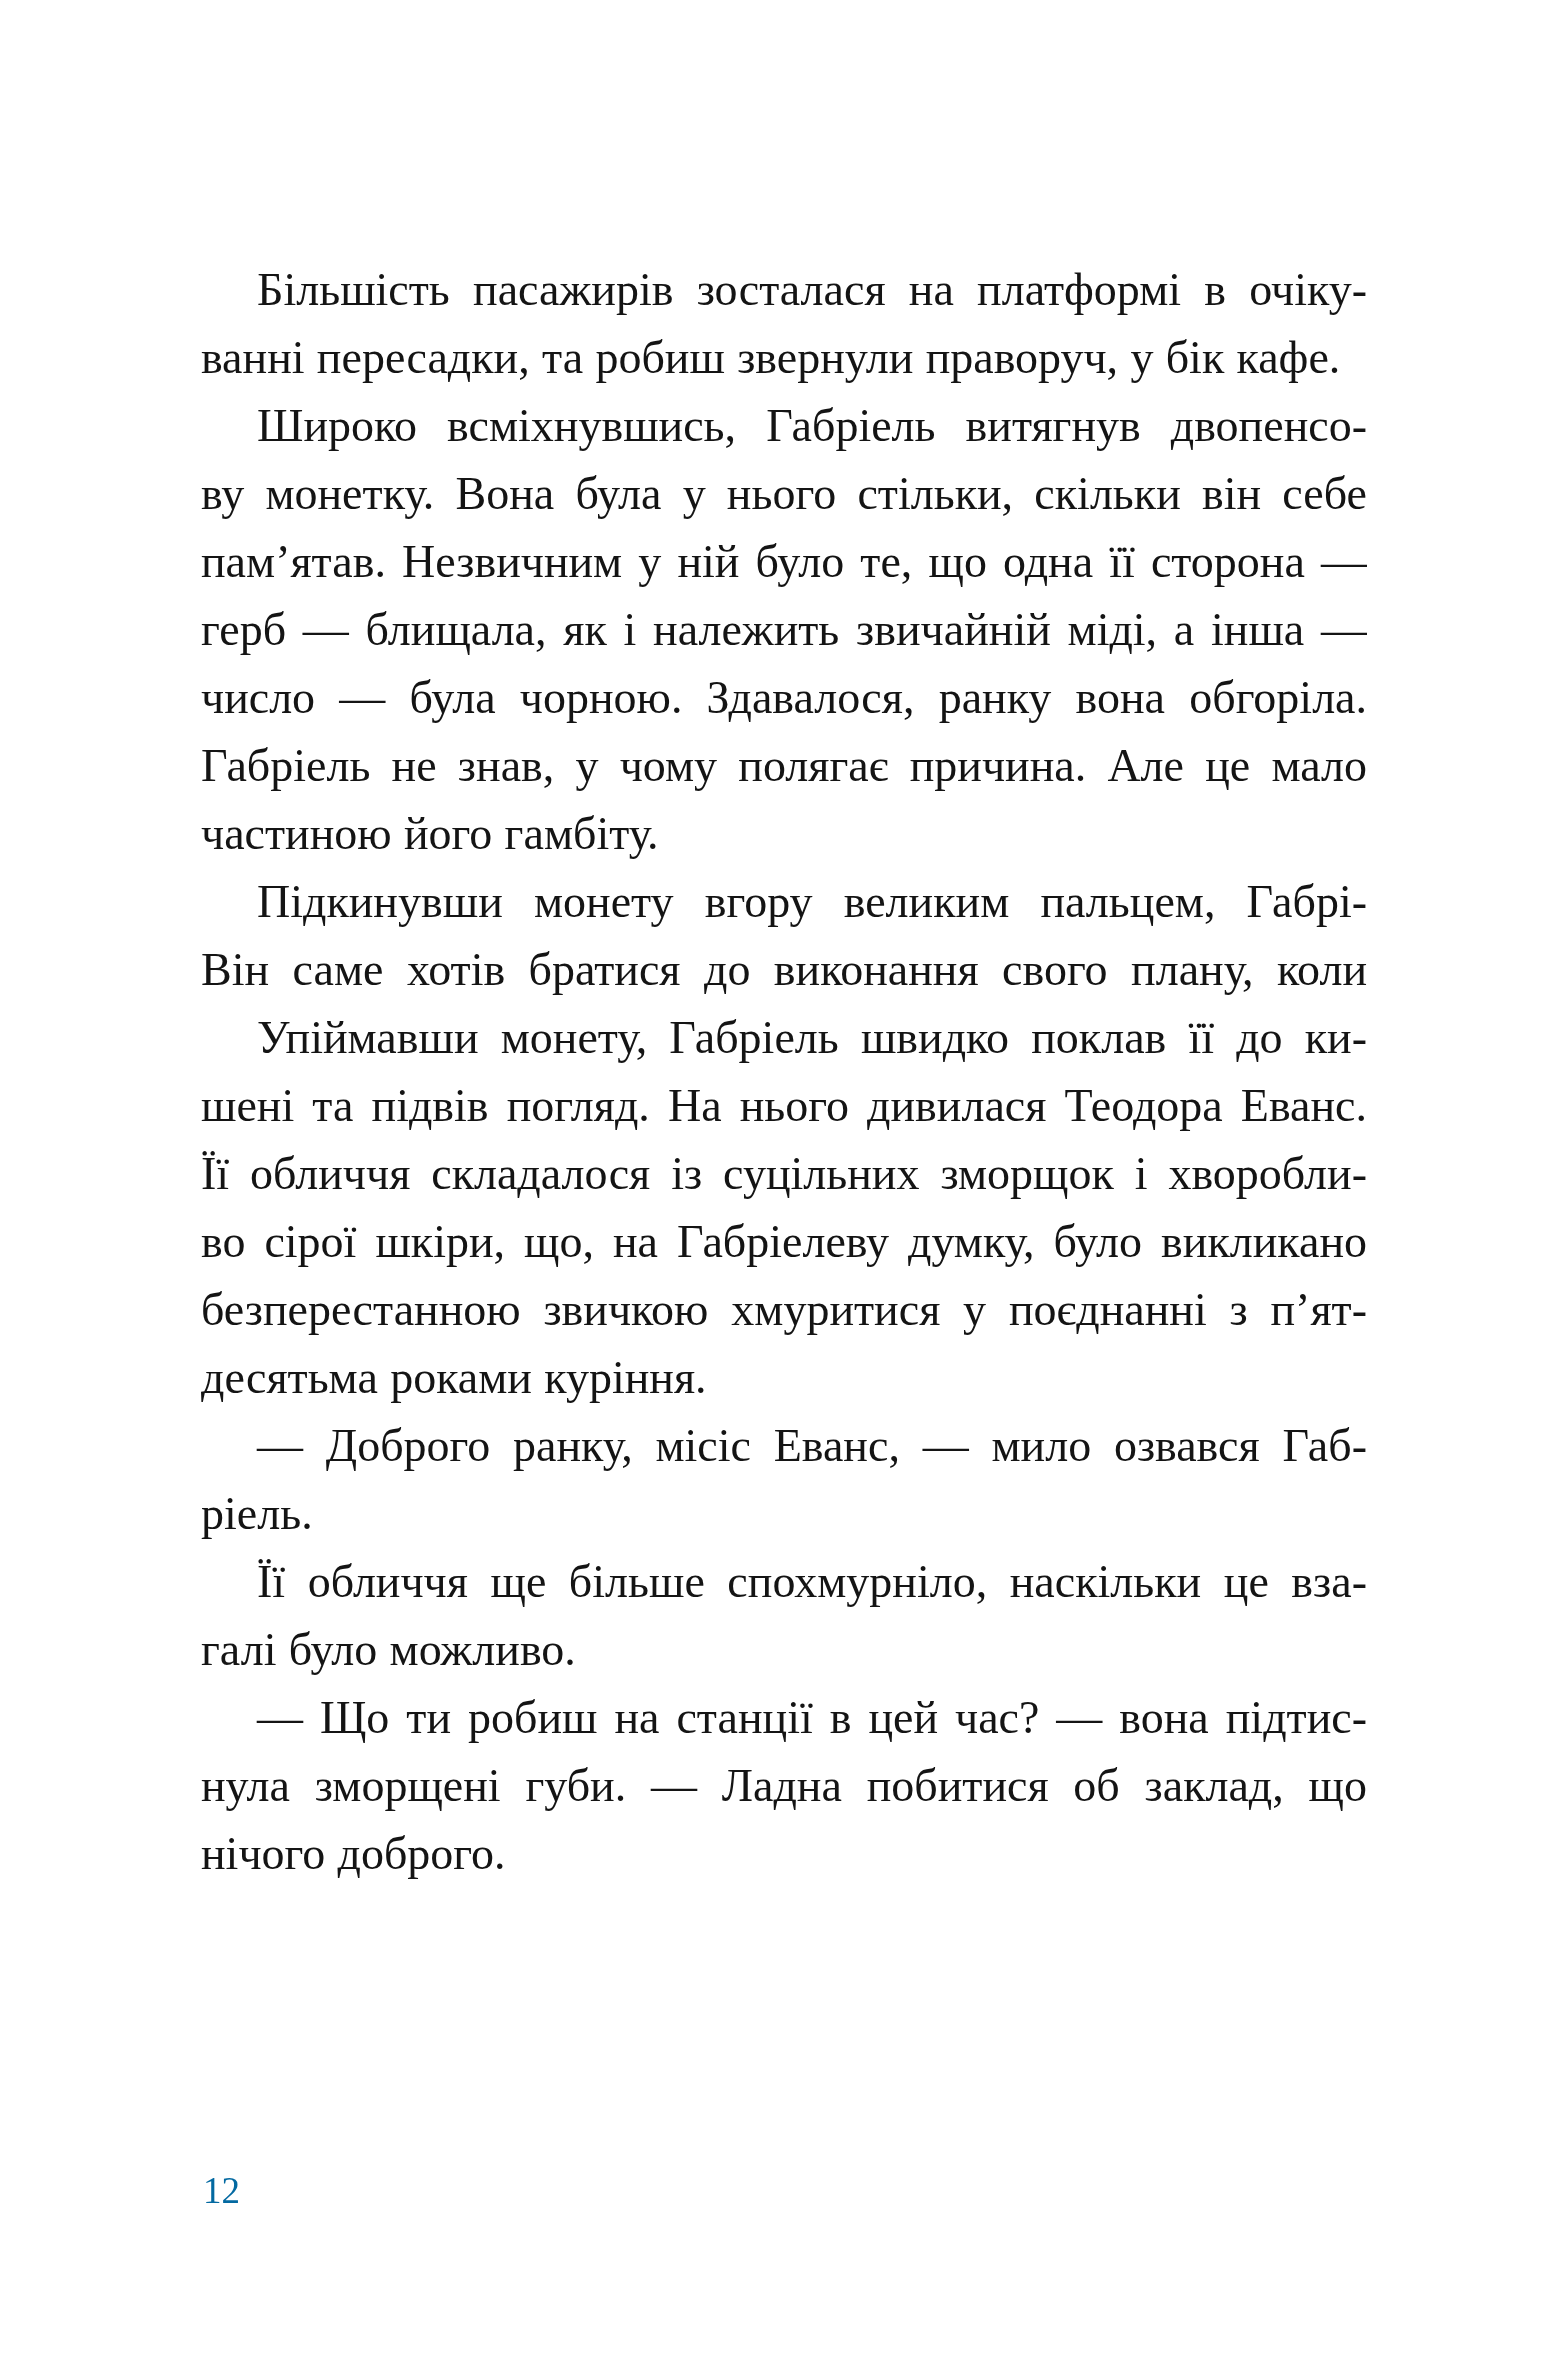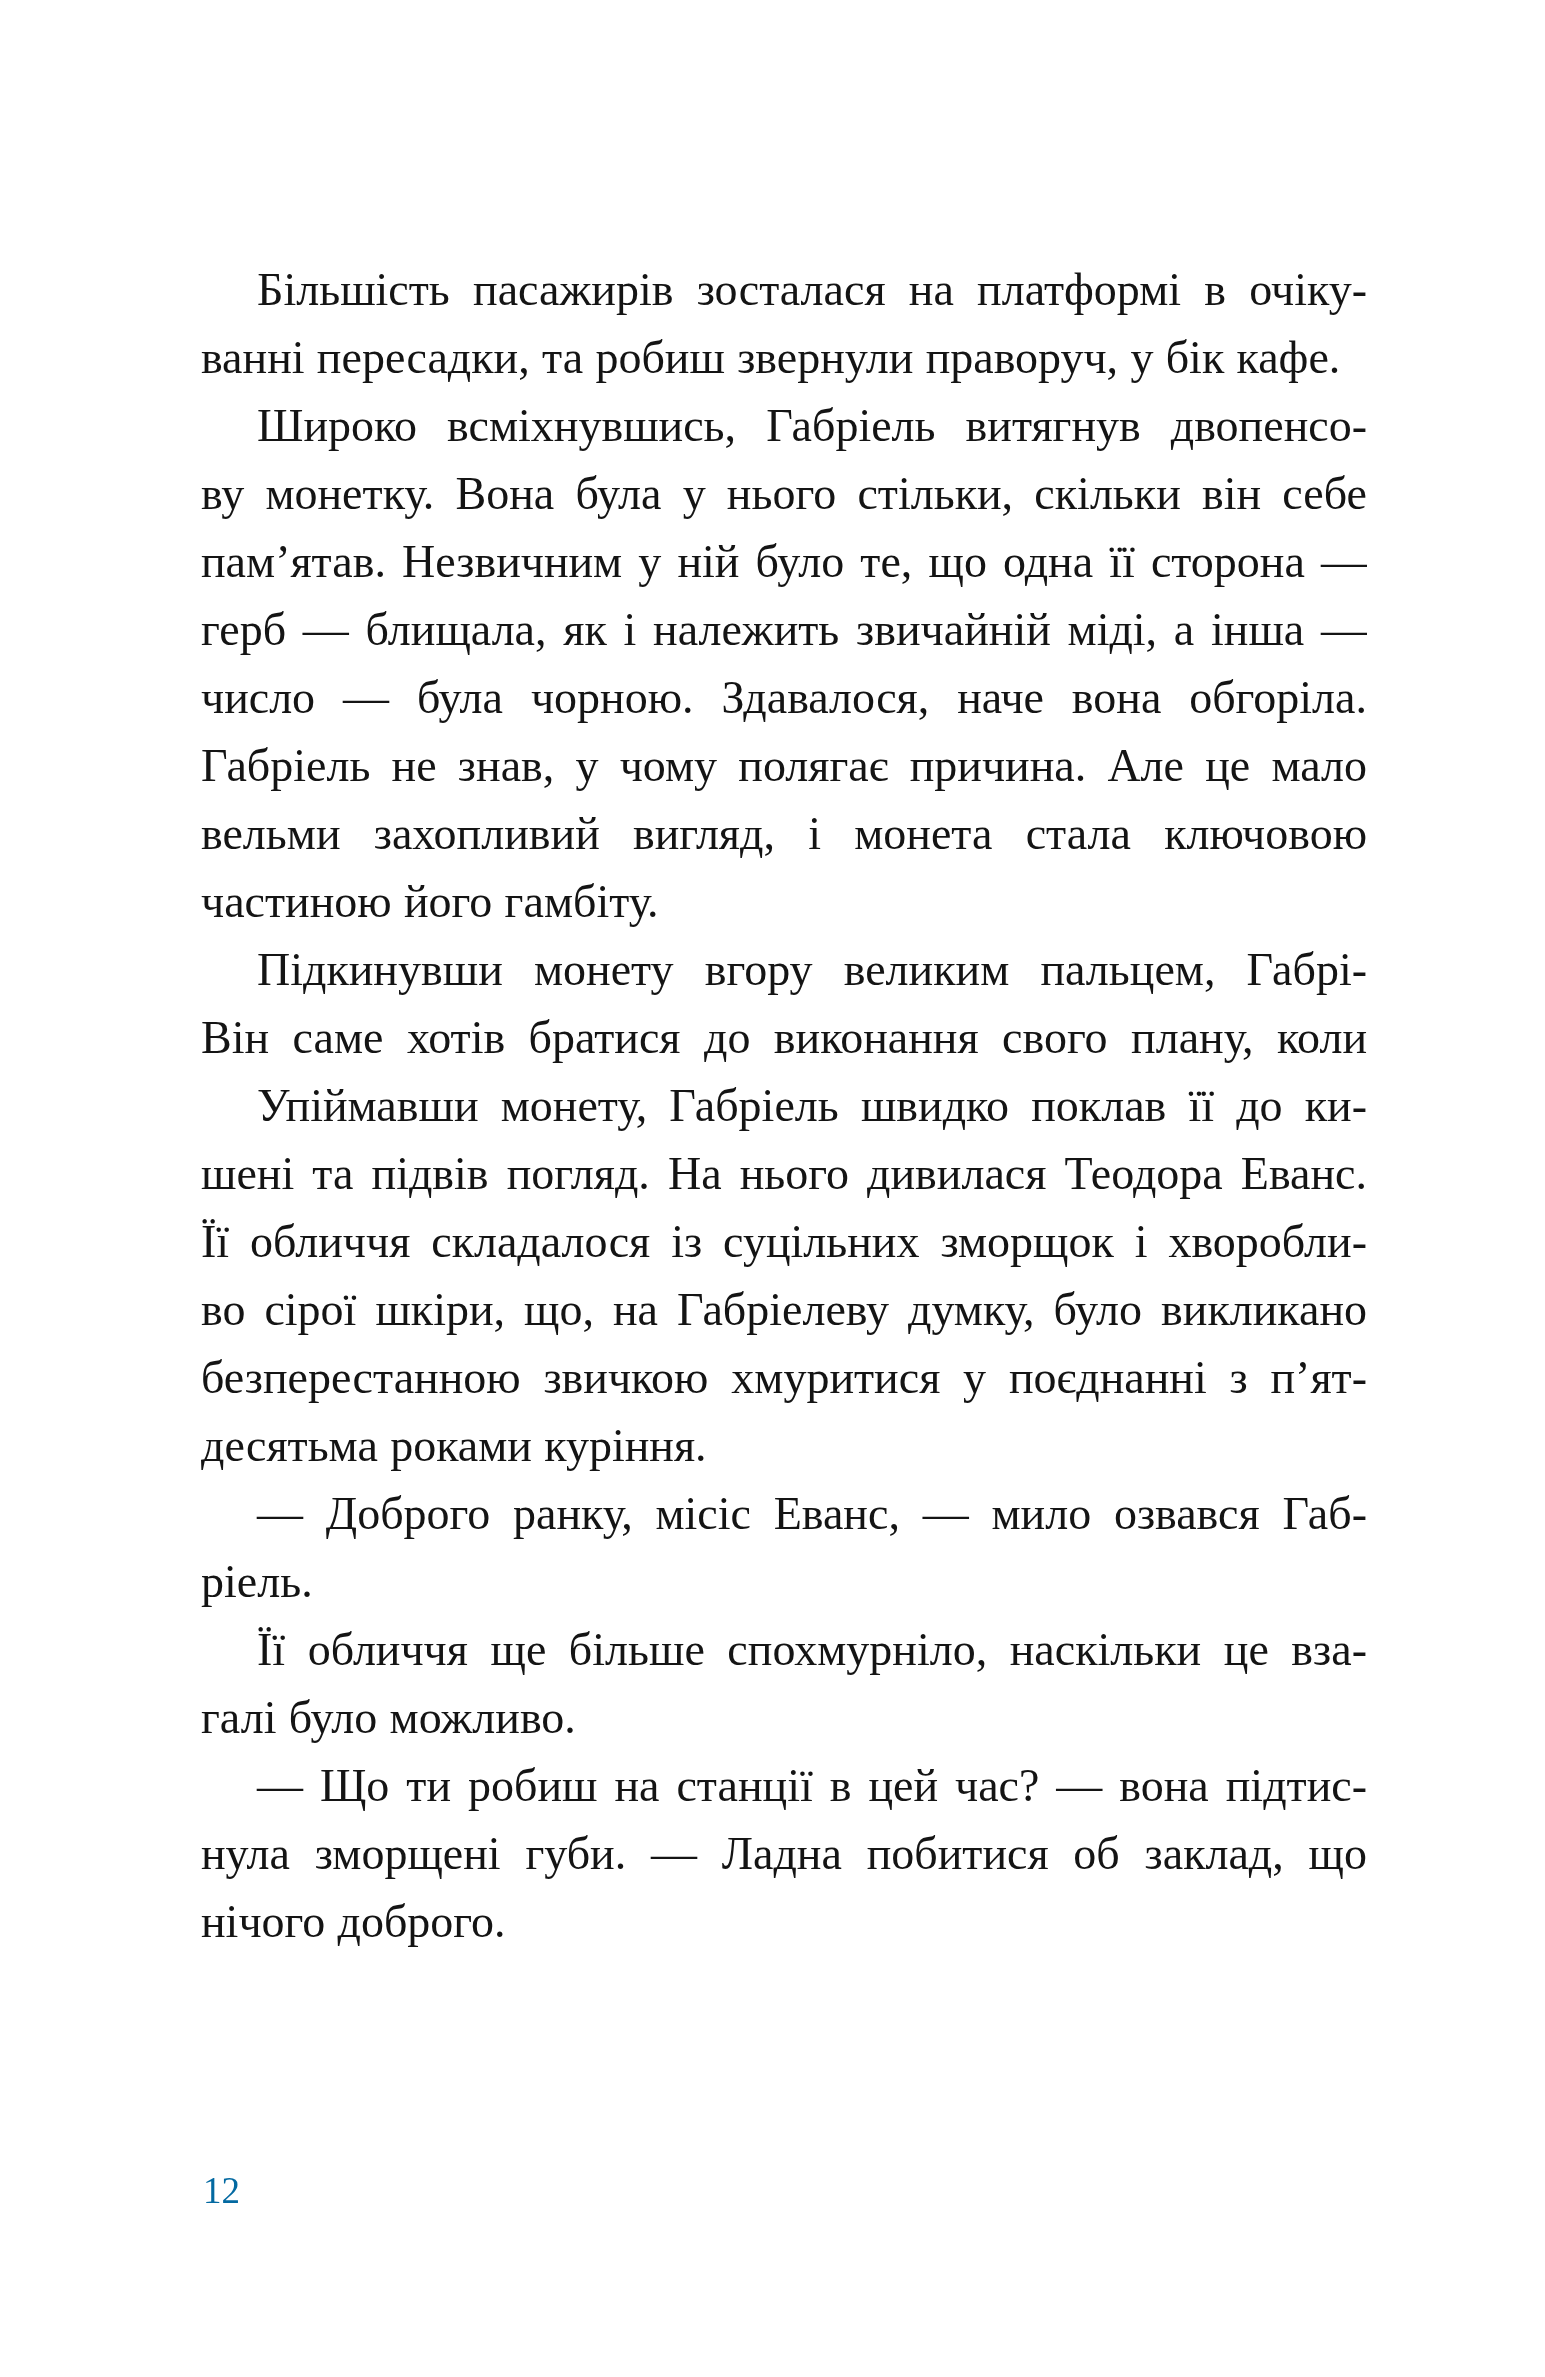--- a/index.html
+++ b/index.html
@@ -59,23 +59,22 @@
   <div class="text-block">
       <div class="paragraph">
         <div class="line first justify">Більшість пасажирів зосталася на платформі в очіку-</div>
         <div class="line">ванні пересадки, та робиш звернули праворуч, у бік кафе.</div>
       </div>
       <div class="paragraph">
         <div class="line first justify">Широко всміхнувшись, Габріель витягнув двопенсо-</div>
         <div class="line justify">ву монетку. Вона була у нього стільки, скільки він себе</div>
         <div class="line justify">пам’ятав. Незвичним у ній було те, що одна її сторона —</div>
         <div class="line justify">герб — блищала, як і належить звичайній міді, а інша —</div>
-        <div class="line justify">число — була чорною. Здавалося, наче вона обгоріла.</div>
+        <div class="line justify">число — була чорною. Здавалося, ранку вона обгоріла.</div>
         <div class="line justify">Габріель не знав, у чому полягає причина. Але це мало</div>
-        <div class="line justify">вельми захопливий вигляд, і монета стала ключовою</div>
         <div class="line">частиною його гамбіту.</div>
       </div>
       <div class="paragraph">
         <div class="line first justify">Підкинувши монету вгору великим пальцем, Габрі-</div>
         <div class="line justify">Він саме хотів братися до виконання свого плану, коли</div>
       </div>
       <div class="paragraph">
         <div class="line first justify">Упіймавши монету, Габріель швидко поклав її до ки-</div>
         <div class="line justify">шені та підвів погляд. На нього дивилася Теодора Еванс.</div>
         <div class="line justify">Її обличчя складалося із суцільних зморщок і хворобли-</div>

